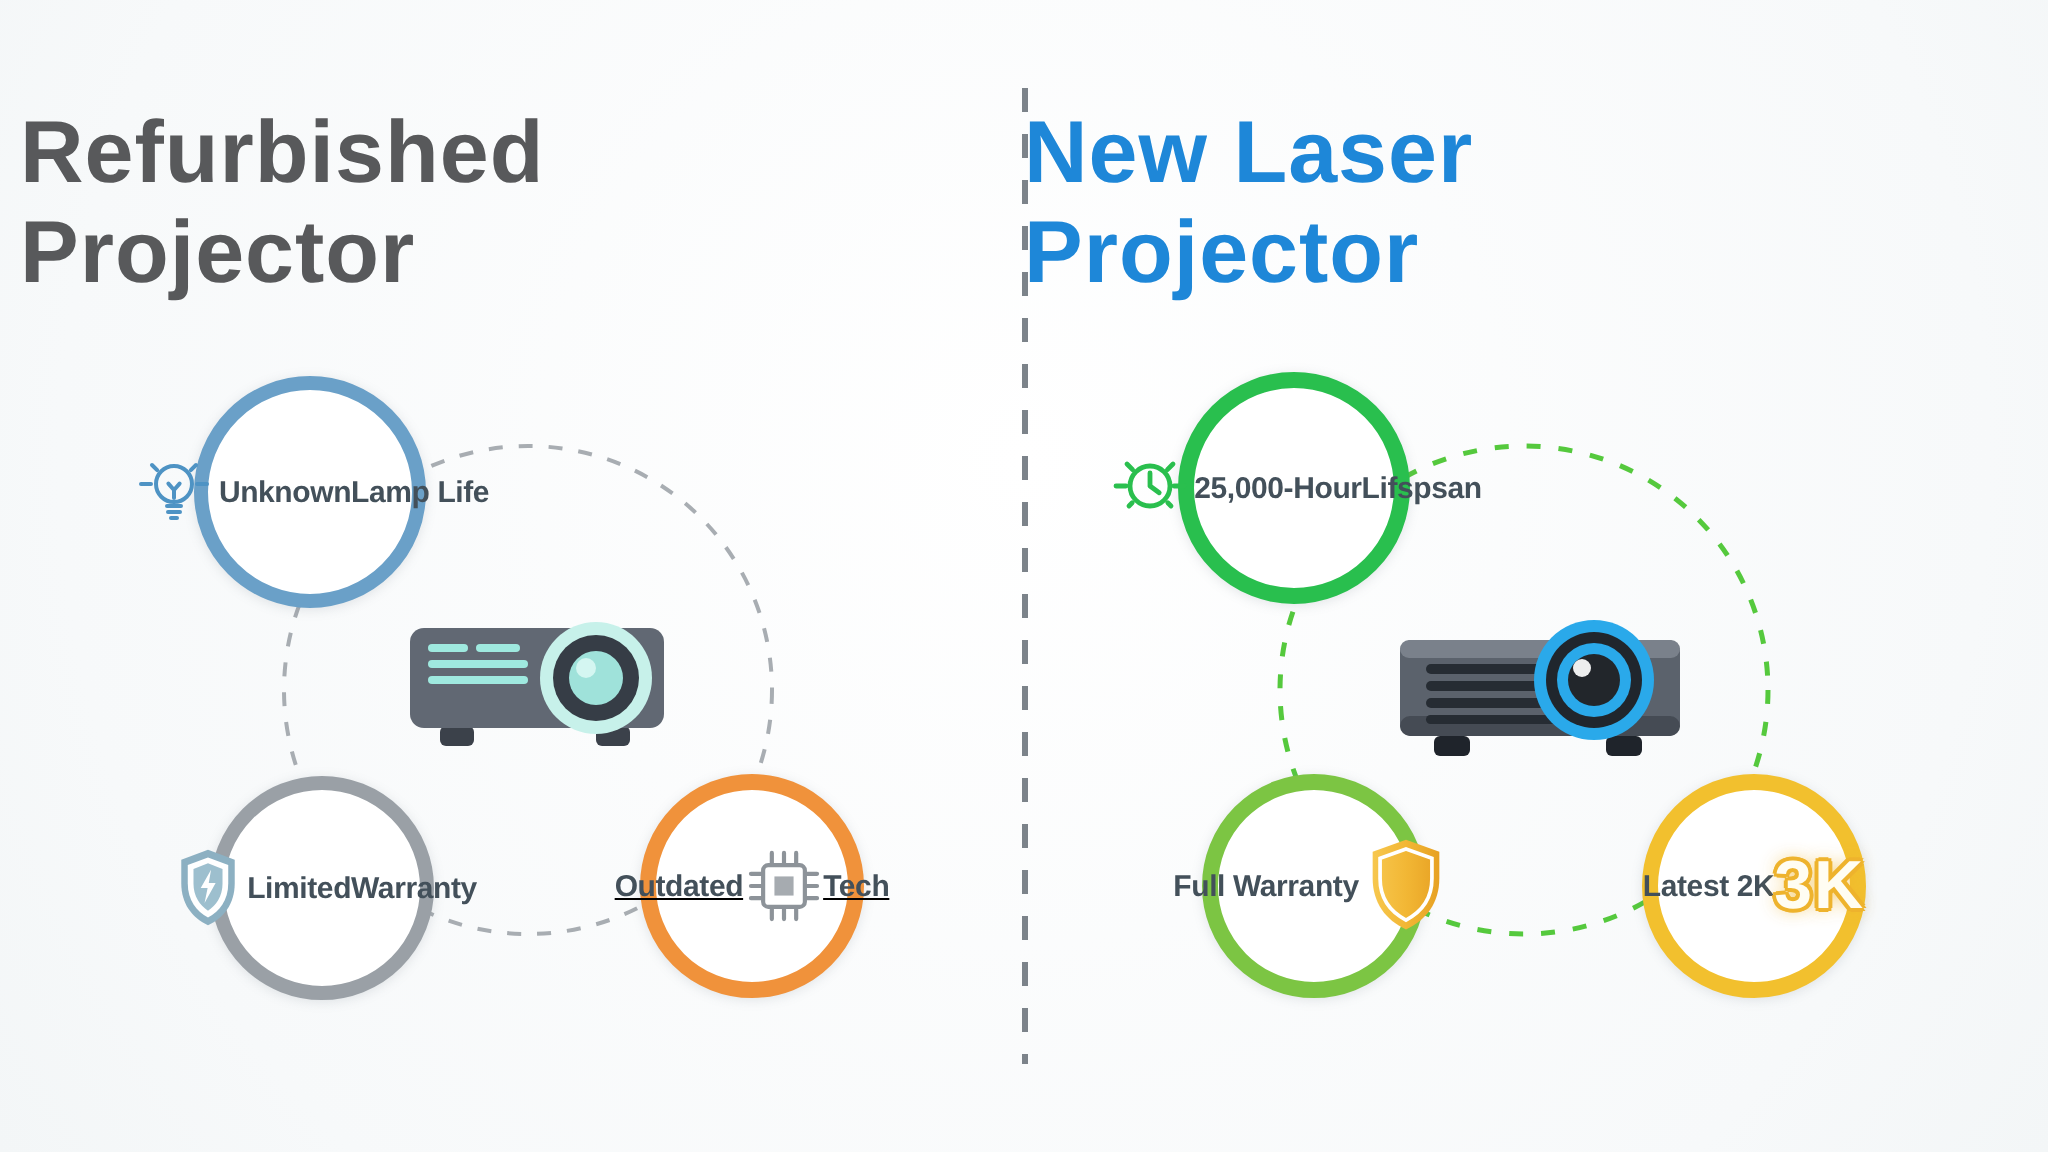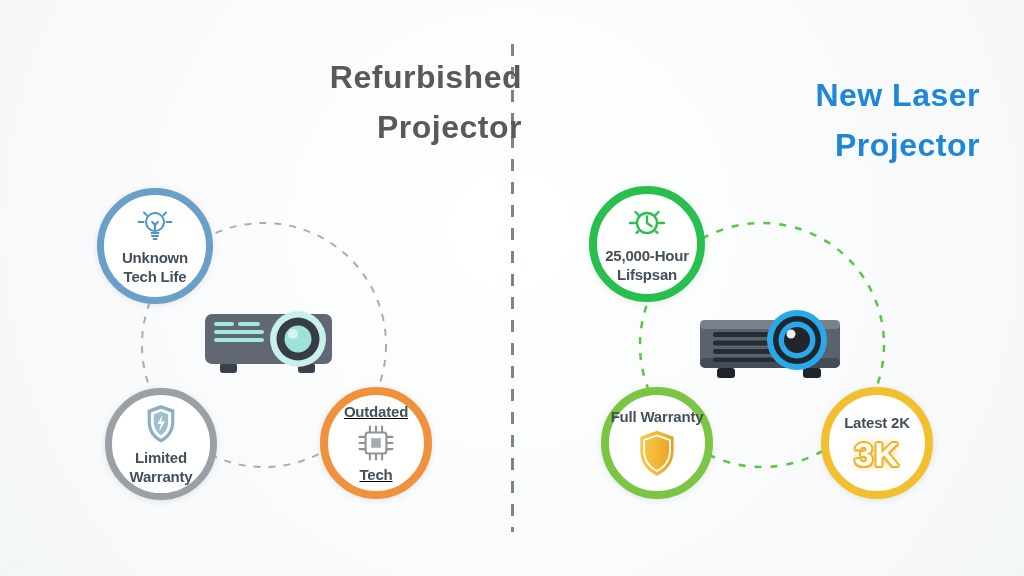--- a/index.html
+++ b/index.html
@@ -8,31 +8,31 @@
   .canvas {
     position:relative; width:1024px; height:576px; overflow:hidden;
     background: radial-gradient(circle at 50% 40%, #ffffff 0%, #f7f9fa 78%, #f3f6f7 100%);
   }
   
   .divider {
     position:absolute; left:511px; top:44px; width:3px; height:488px;
     background: repeating-linear-gradient(to bottom, #7c838a 0 12px, transparent 12px 23px);
   }
   
-  .title { position:absolute; top:52px; text-align:right; font-weight:700; font-size:32px; line-height:50px; letter-spacing:0.5px; }
+  .title { position:absolute; top:52px; text-align:left; font-weight:700; font-size:44px; line-height:50px; letter-spacing:0.5px; }
   .title.left  { left:10px;  width:512px; color:#58595b; }
-  .title.right { left:484px; width:496px; color:#1e87d8;margin-top:18px; }
+  .title.right { left:512px; width:496px; color:#1e87d8; }
   .title span { display:block; }
   
   .connector-layer { position:absolute; left:0; top:0; width:1024px; height:576px; }
   
   .circle {
     position:absolute; border-style:solid; border-radius:50%;
     background:#ffffff; box-shadow:0 1px 6px rgba(110,122,134,.18);
-    display:flex; flex-direction:column; align-items:center; justify-content:center;
+    display:flex; flex-direction:row; align-items:center; justify-content:center;
   }
   .lbl {
     font-size:15px; font-weight:600; color:#43505a; line-height:19px;
     letter-spacing:-0.2px; text-align:center; white-space:nowrap;
   }
   .ic { display:block; line-height:0; }
   .gap2 { height:2px; } .gap3 { height:3px; }
   
   .fourk {
     font-size:34px; font-weight:700; letter-spacing:1px; color:#fffdf2;
@@ -103,21 +103,21 @@
     <span class="ic">
       <svg width="44" height="40" viewBox="0 0 44 40" fill="none" stroke="#4e93c4" stroke-width="2" stroke-linecap="round">
         <circle cx="22" cy="16" r="9"></circle>
         <path d="M22 23 v-4 M22 19 l-2.8 -3.2 M22 19 l2.8 -3.2"></path>
         <path d="M18.5 27 h7 M19 30 h6 M20.5 33 h3"></path>
         <path d="M5.5 16 h5 M33.5 16 h5 M11 6.5 l2.6 2.6 M33 6.5 l-2.6 2.6"></path>
       </svg>
     </span>
     <span class="gap2"></span>
     <span class="lbl">Unknown</span>
-    <span class="lbl">Tech Life</span>
+    <span class="lbl">Lamp Life</span>
   </div>
 
   <div class="circle" style="left:105px; top:388px; width:112px; height:112px; border-width:7px; border-color:#9aa0a6;">
     <span class="ic">
       <svg width="40" height="42" viewBox="0 0 40 44">
         <path d="M20 2 L34 7.2 V19.5 C34 30.5 28.2 37.6 20 41.5 C11.8 37.6 6 30.5 6 19.5 V7.2 Z" fill="#8cb0c2"></path>
         <path d="M20 6 L30.6 10 V19.6 C30.6 28.4 26 34.2 20 37.5 C14 34.2 9.4 28.4 9.4 19.6 V10 Z" fill="#ffffff"></path>
         <path d="M20 9 L27.6 12 V19.7 C27.6 26.6 24.2 31.2 20 33.9 C15.8 31.2 12.4 26.6 12.4 19.7 V12 Z" fill="#9dbfce"></path>
         <path d="M21.6 12.5 L16.2 22 H19.8 L18.2 29.8 L24 19.4 H20.4 Z" fill="#ffffff"></path>
       </svg>

